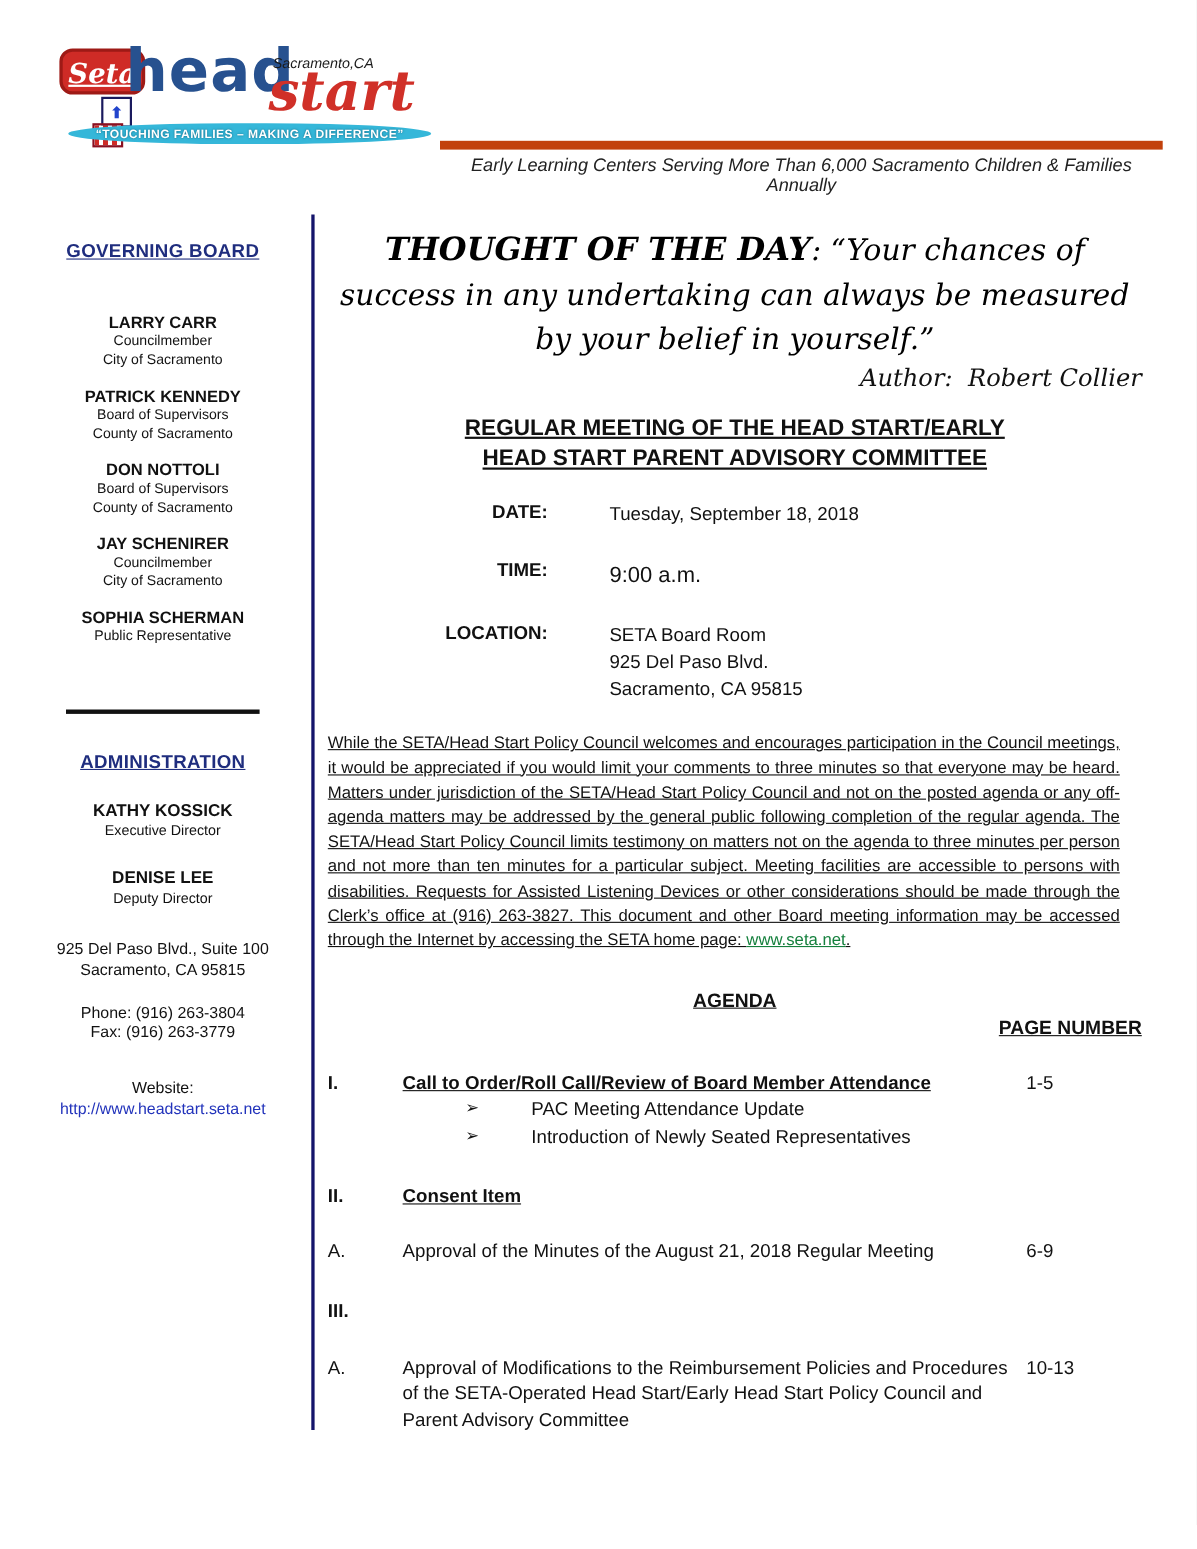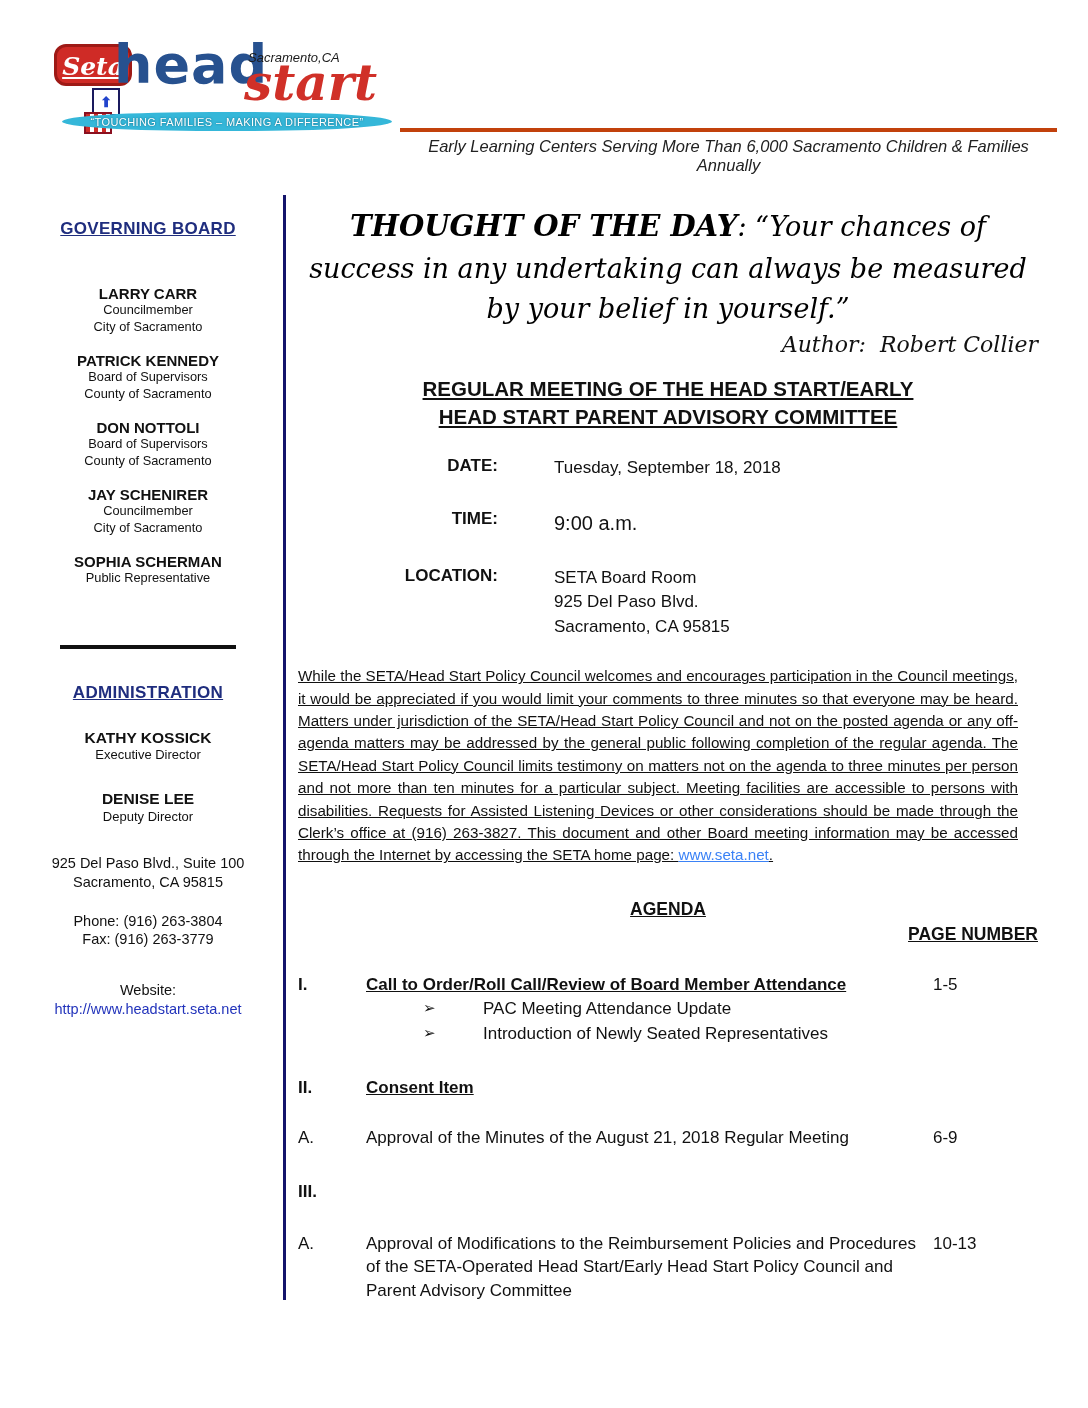--- a/index.html
+++ b/index.html
@@ -37,26 +37,26 @@
     position:absolute; left:196px; top:14px; font-size:13px; font-style:italic; color:#1a1a1a;
   }
   .start-word {
     position:absolute; left:192px; top:22px; font-family:"DejaVu Serif", serif;
     font-style:italic; font-weight:bold; font-size:50px; color:#d03028; line-height:1;
   }
   .swoosh {
     position:absolute; left:10px; top:76px; width:330px; height:19px;
     background:#35b7d9; border-radius:50% / 55%;
     display:flex; align-items:center; justify-content:center;
-    color:#fff; font-size:11px; font-weight:normal; letter-spacing:0.4px;
+    color:#fff; font-size:11px; font-weight:bold; letter-spacing:0.4px;
     text-shadow:0 0 2px #10607a;
   }
   .banner {
     position:absolute; left:400px; top:128px; width:657px;
-    border-top:4px solid #c2410c; padding-top:5px;
+    border-top:8px solid #c2410c; padding-top:5px;
     font-style:italic; font-size:16.5px; color:#222; text-align:center;
   }
 
   
   .columns { position:absolute; left:0; top:195px; width:1088px; display:flex; }
   .sidebar { width:260px; flex:none; box-sizing:border-box; padding-left:36px; text-align:center; }
   .vline { flex:none; width:3px; height:1105px; background:#14146b; margin-left:23px; }
   .main { flex:1; box-sizing:border-box; padding-left:12px; padding-right:50px; }
 
   
@@ -93,21 +93,21 @@
 
   .info-table { margin-top:24px; }
   .info-row { display:flex; margin-top:28px; }
   .info-row.first { margin-top:0; }
   .info-label { width:200px; flex:none; text-align:right; font-weight:bold; font-size:17px; }
   .info-value { margin-left:56px; font-size:17px; line-height:1.45; }
   .info-value.time { font-size:20px; }
 
   .notice { margin:26px 20px 0 0; text-align:justify; font-size:15.2px; line-height:1.47; }
   .notice .u { text-decoration:underline;margin-top:36px; }
-  .notice-link { color:#3b82f6; text-decoration:underline; cursor:pointer; }
+  .notice-link { color:#15803d; text-decoration:underline; cursor:pointer; }
 
   .agenda-head { margin-top:32px; text-align:center; font-weight:bold; font-size:17.5px; text-decoration:underline; }
   .page-num-head { margin-top:4px; text-align:right; font-weight:bold; font-size:17.5px; text-decoration:underline; }
 
   .agenda-row { display:flex; font-size:17px; line-height:1.4; }
   .agenda-numeral { width:68px; flex:none; }
   .agenda-numeral.roman { font-weight:bold; }
   .agenda-text { width:555px; flex:none; }
   .agenda-text.section { font-weight:bold; text-decoration:underline; }
   .agenda-pages { margin-left:12px; width:100px; }

